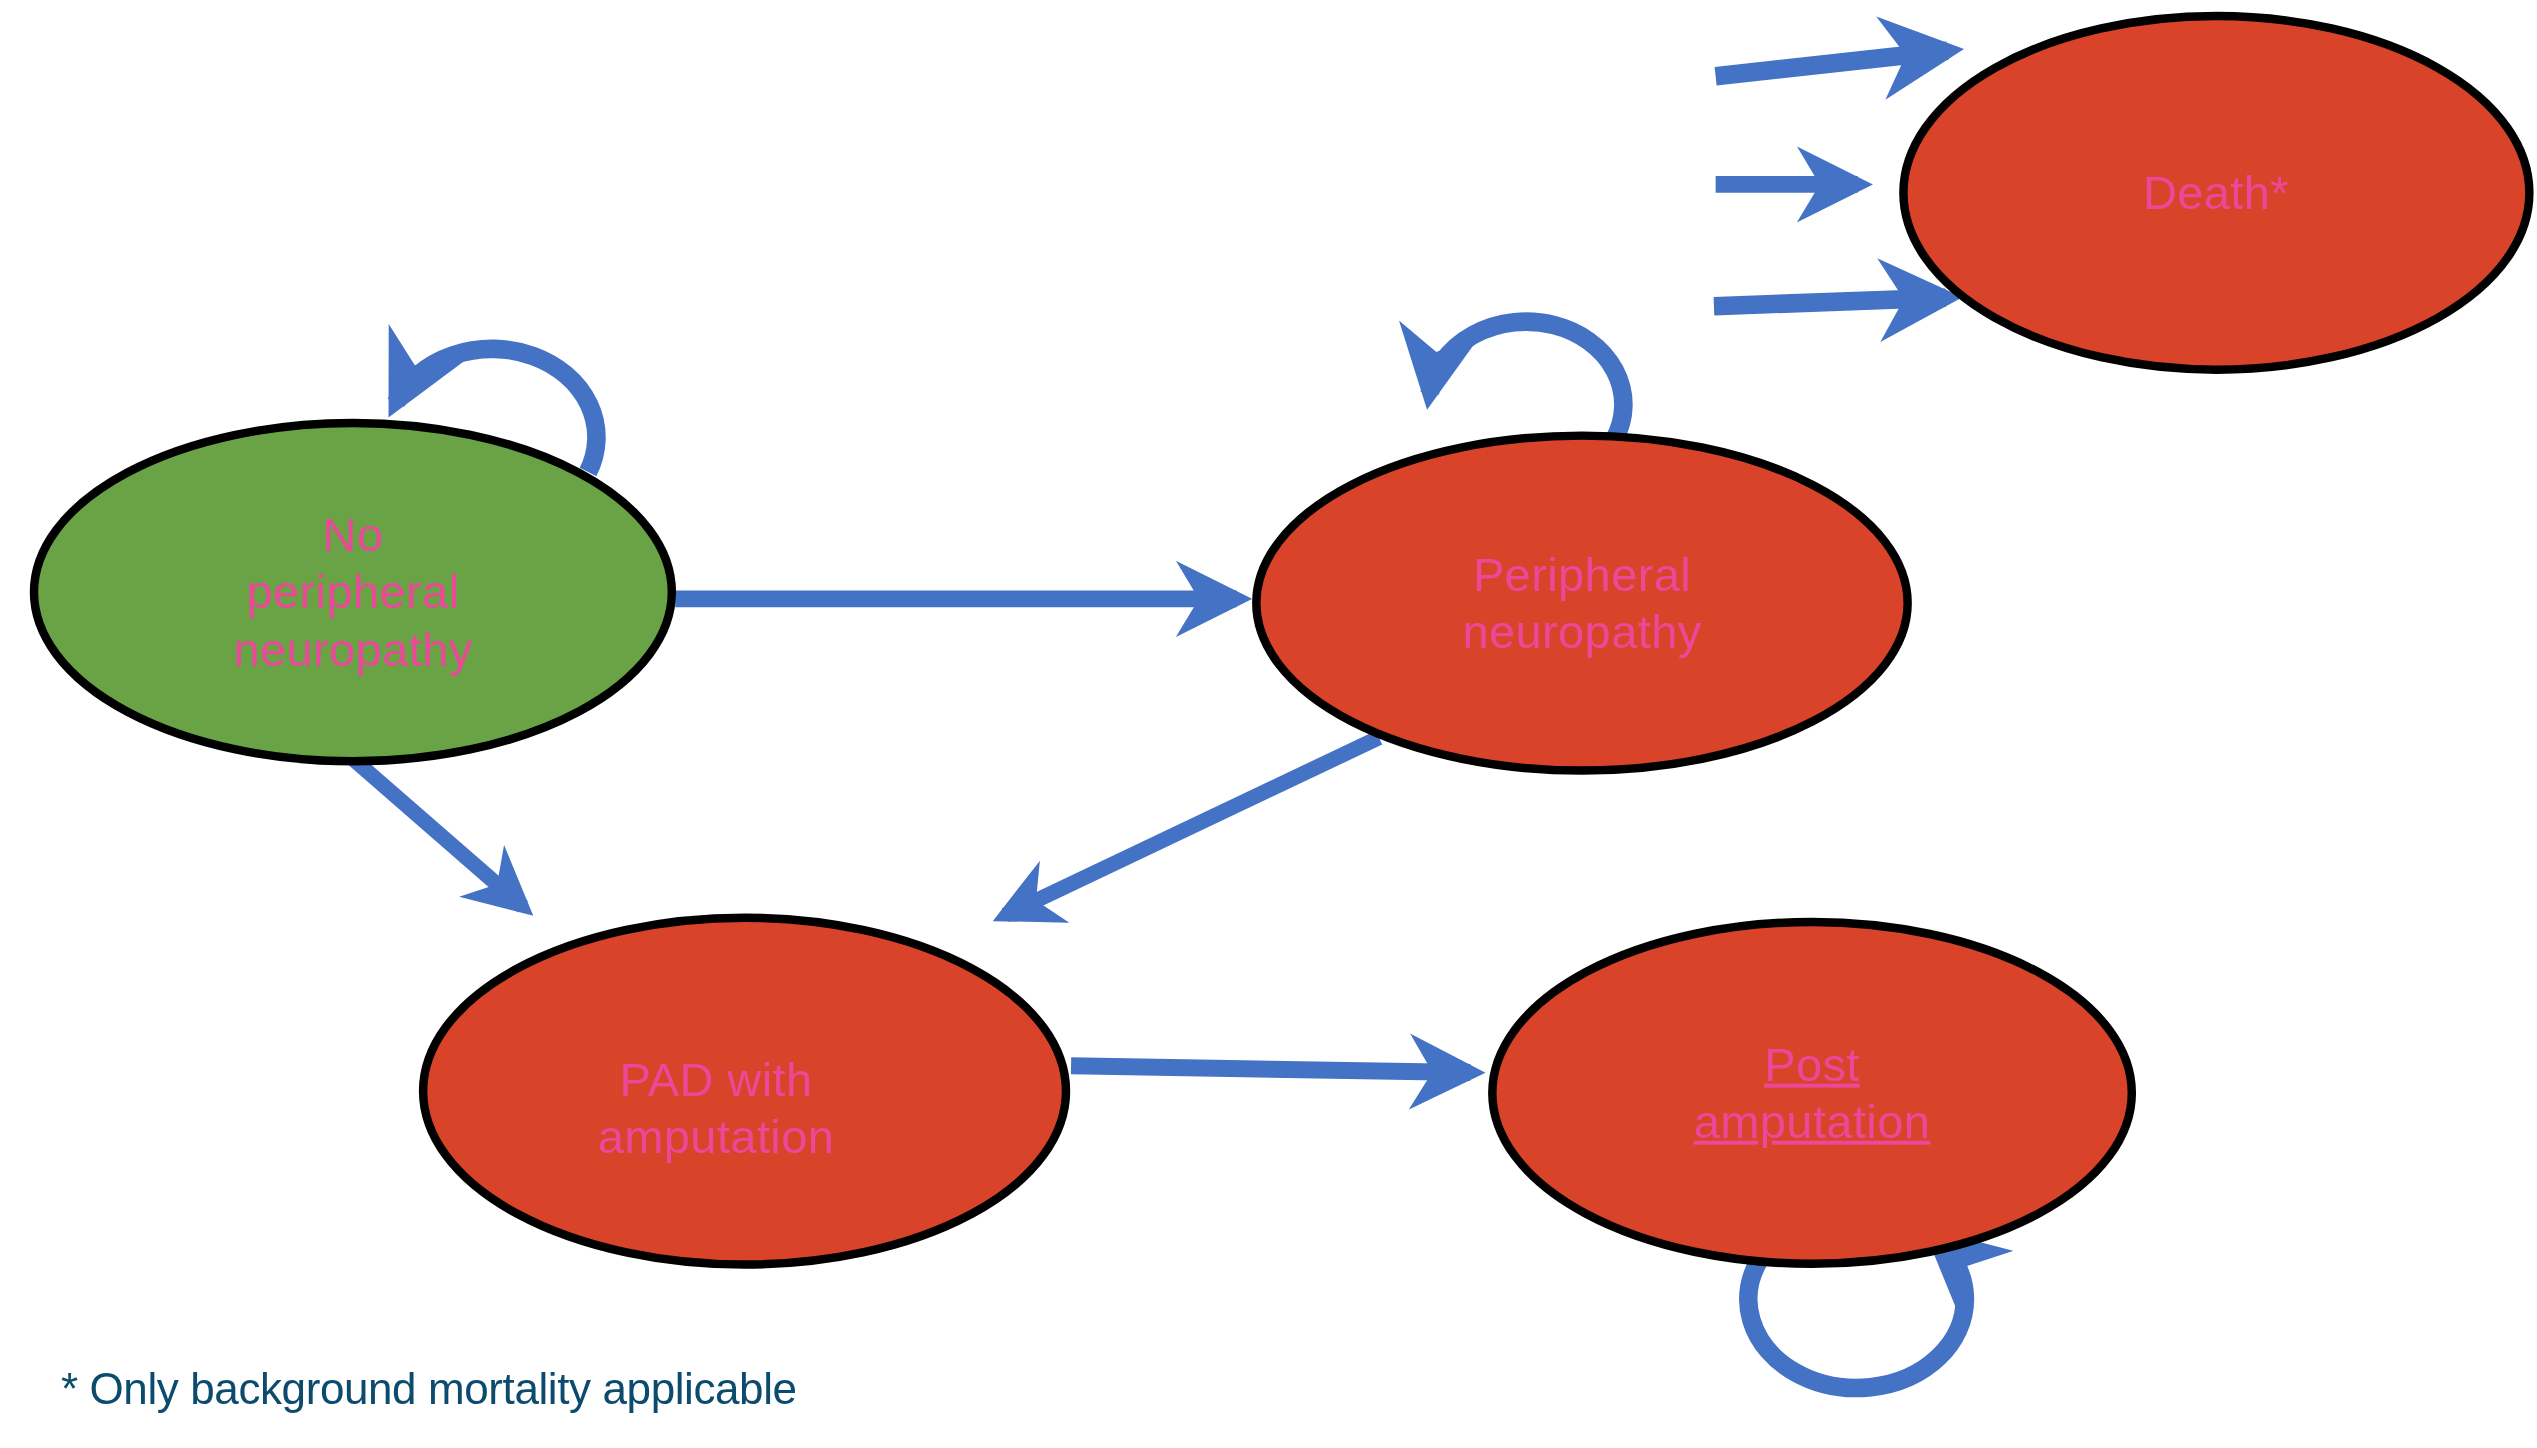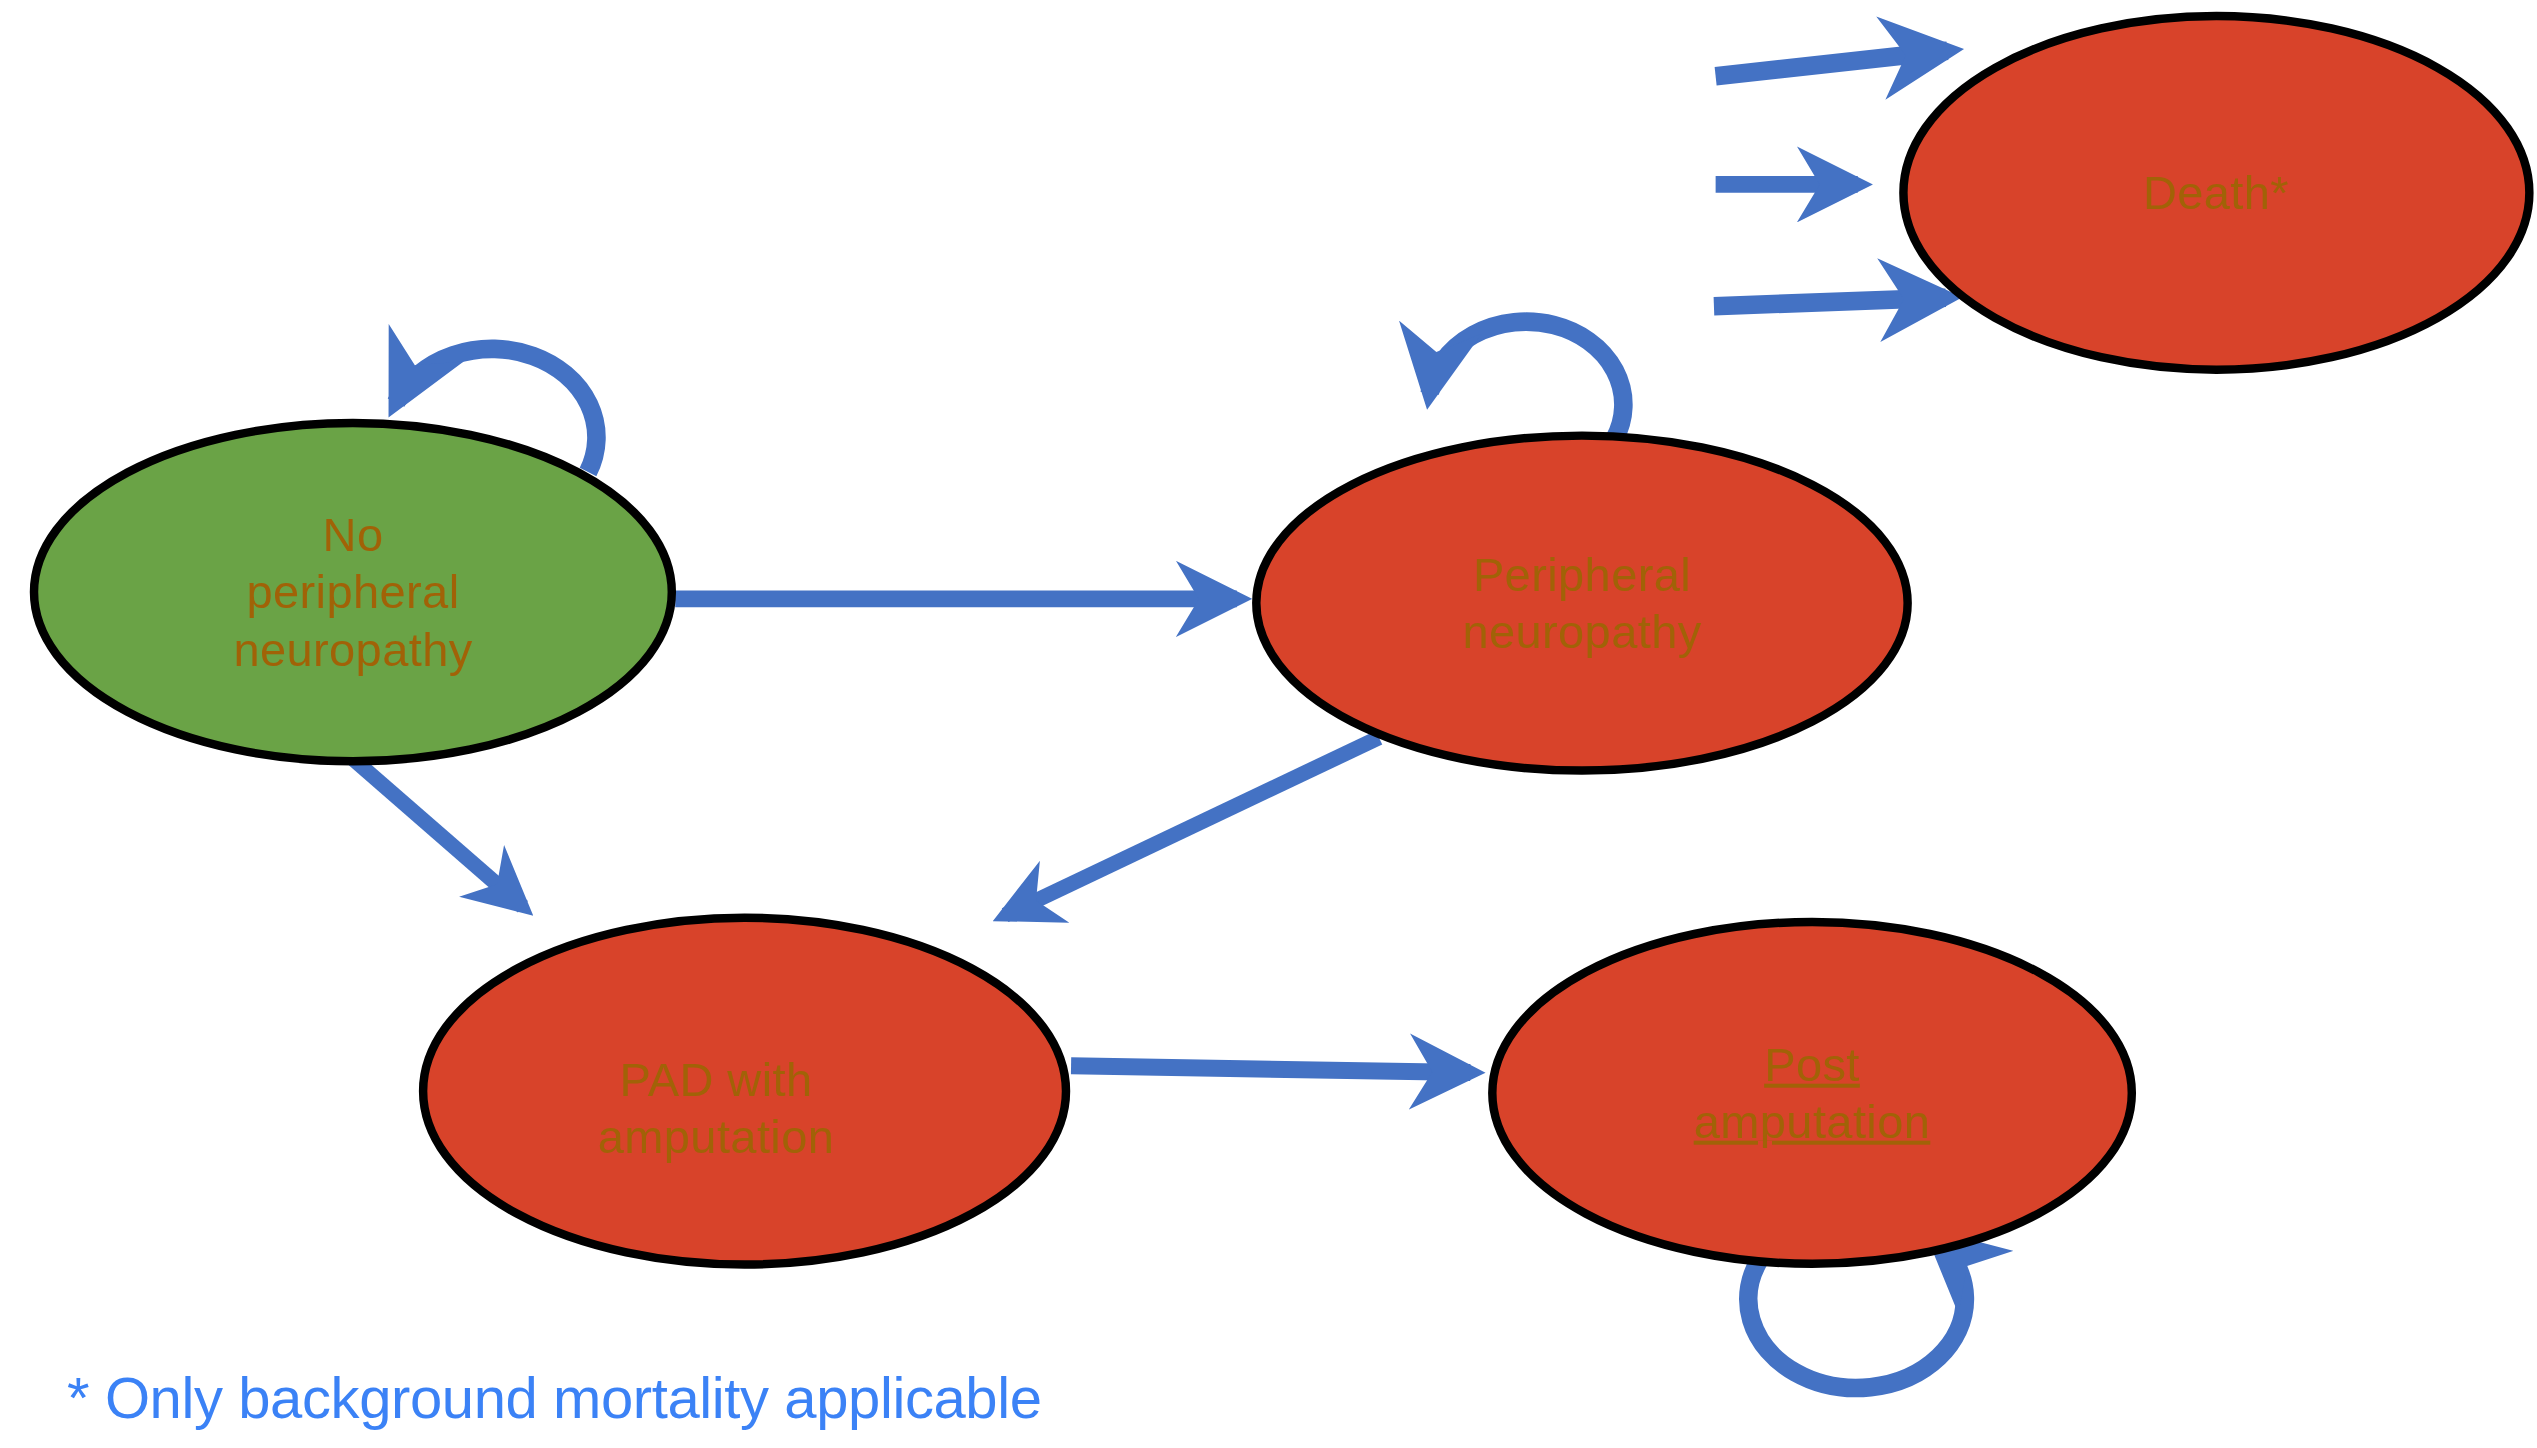--- a/index.html
+++ b/index.html
@@ -10,32 +10,32 @@
     overflow: hidden;
     font-family: "Liberation Sans", sans-serif;
   }
   #diagram-svg { position: absolute; left: 0; top: 0; }
   .edge { fill: none; }
   .node-label {
     position: absolute;
     transform: translate(-50%, -50%);
     text-align: center;
     white-space: pre-line;
-    color: #a16207;
+    color: #ec4899;
     font-size: 47px;
     line-height: 1.22;
     letter-spacing: 0.4px;
     pointer-events: none;
   }
   .footnote {
     position: absolute;
-    left: 67px;
+    left: 61px;
     top: 1364px;
-    color: #3b82f6;
-    font-size: 58px;
+    color: #0c4a6e;
+    font-size: 44px;
     letter-spacing: -0.4px;
   }
 </style>
 </head>
 <body>
 
 <svg id="diagram-svg" width="2538" height="1449" viewBox="0 0 3000 1713" xmlns="http://www.w3.org/2000/svg">
   <defs>
     <marker id="arrow" markerUnits="strokeWidth" markerWidth="4.5" markerHeight="4.5" viewBox="0 0 10 10" refX="8" refY="5" orient="auto">
       <path d="M0,0 L10,5 L0,10 L3,5 Z" fill="#4472c4"></path>

